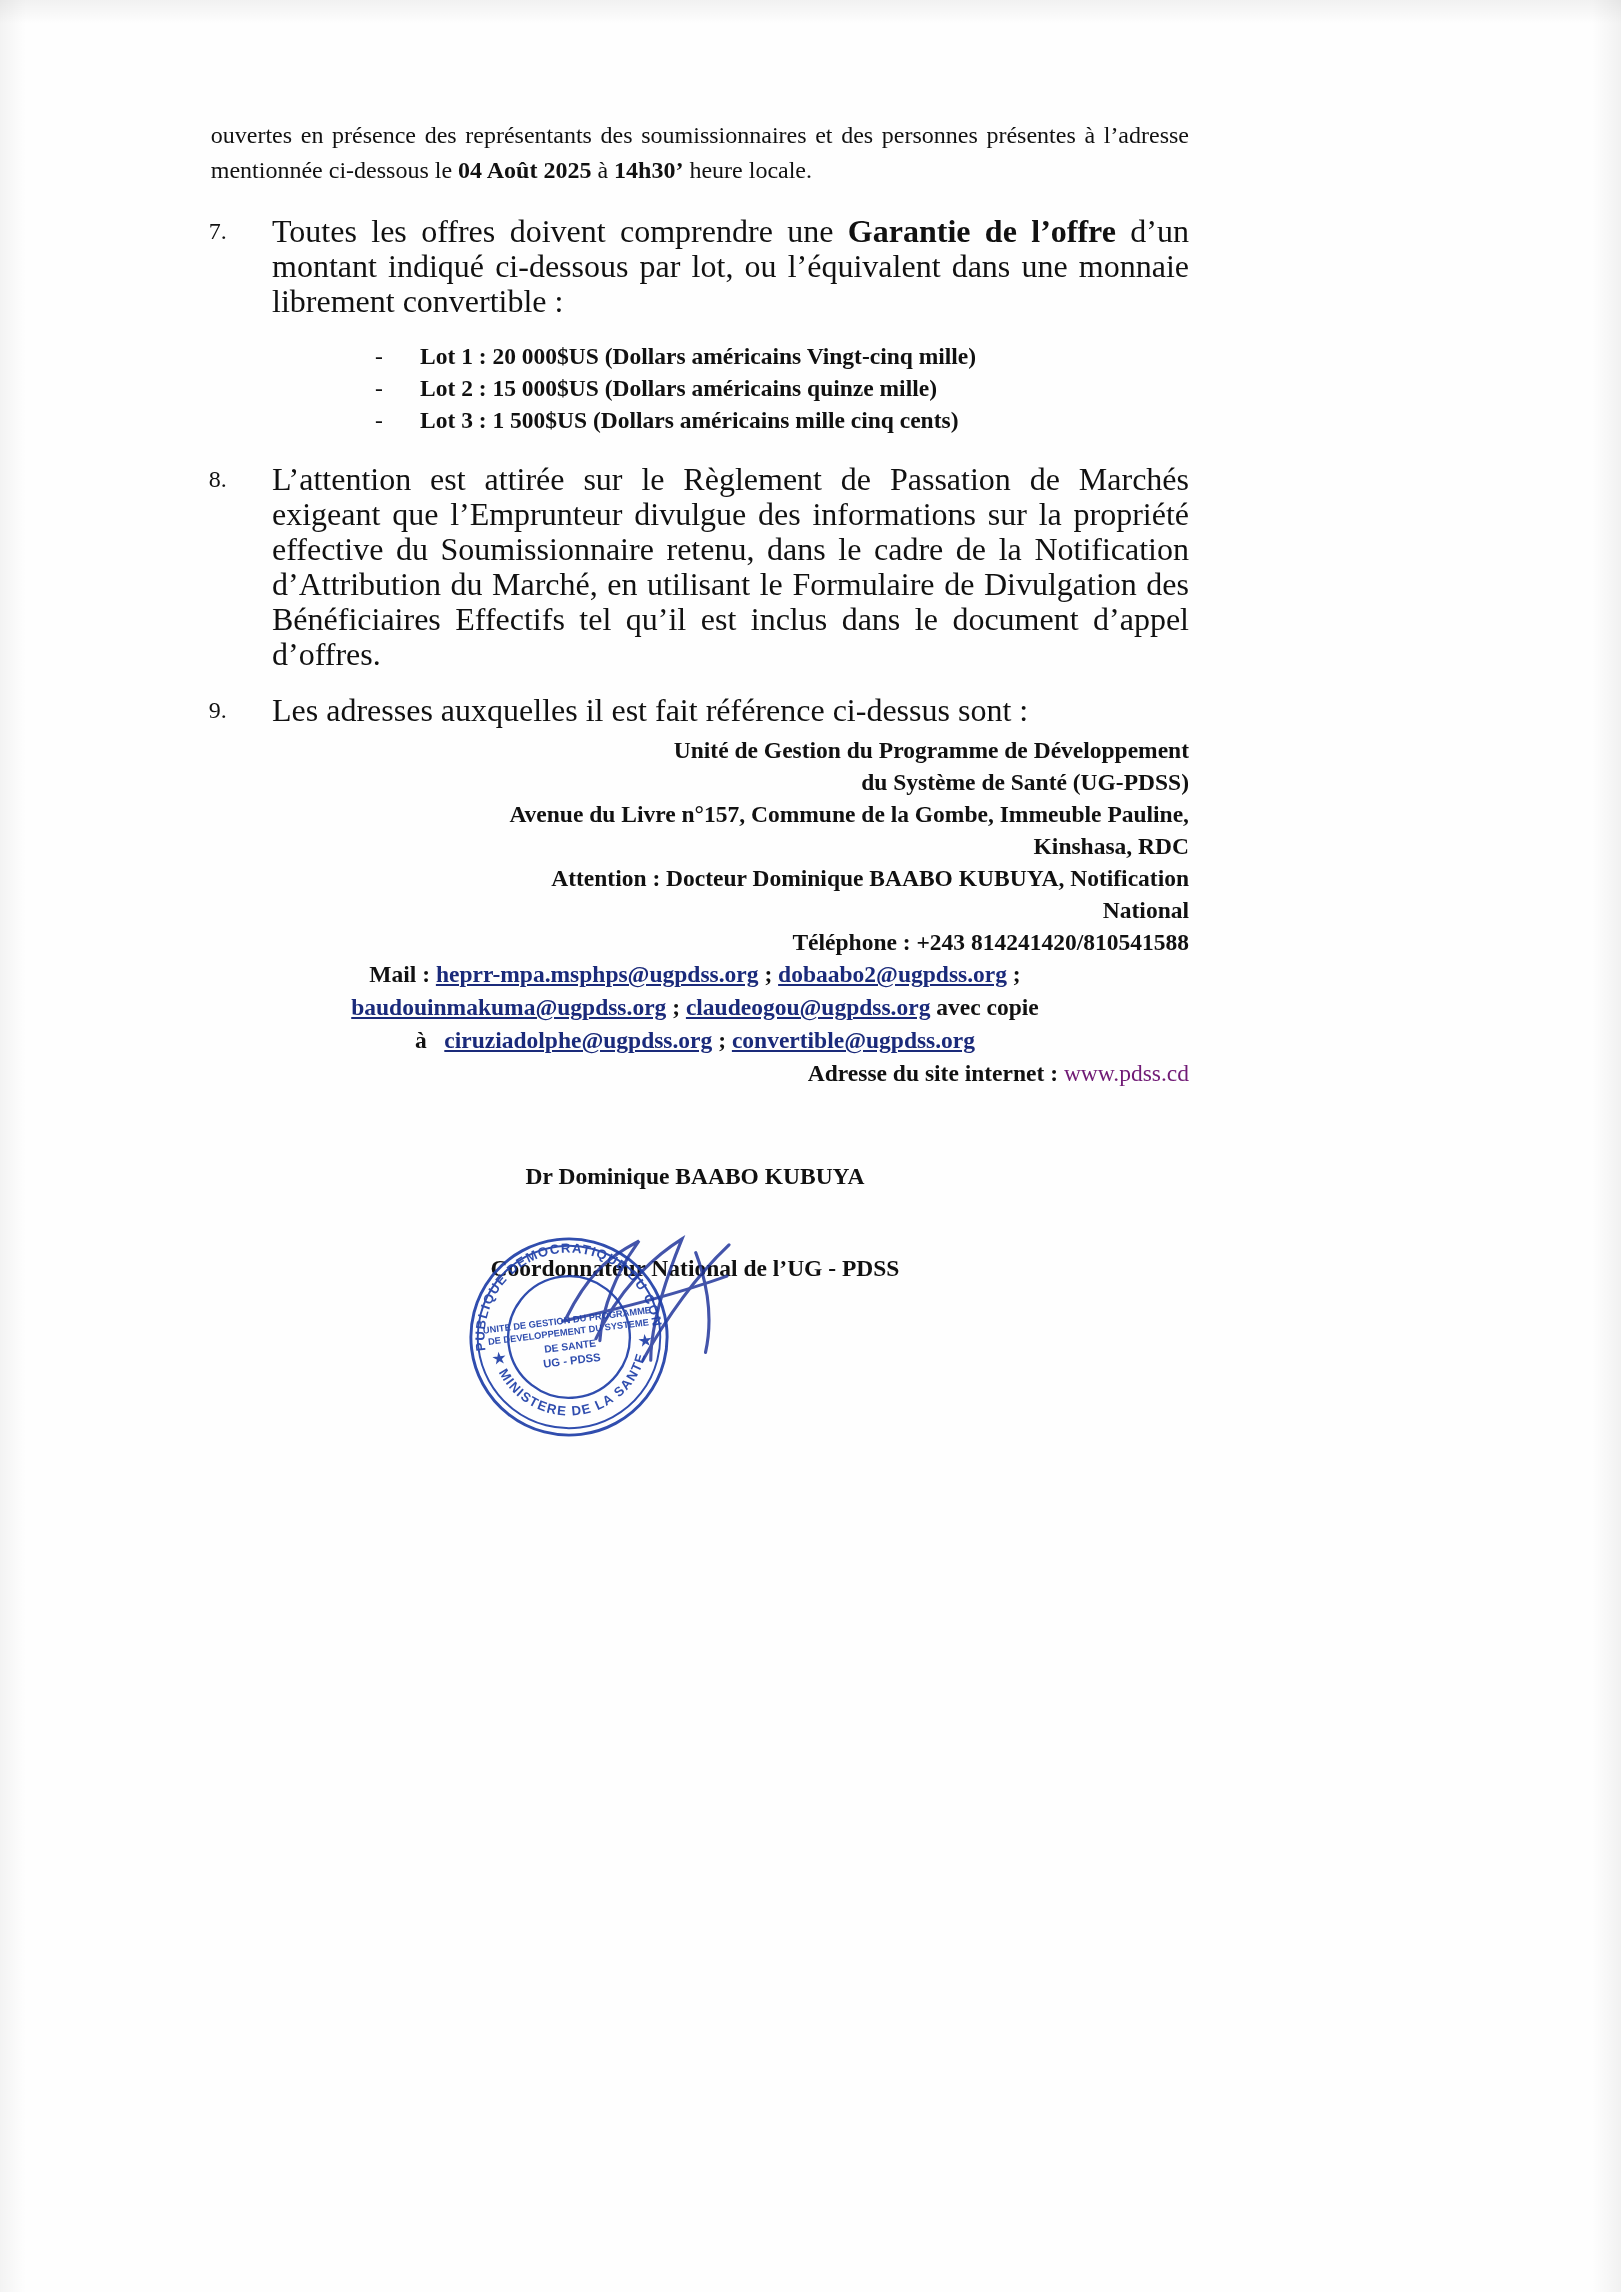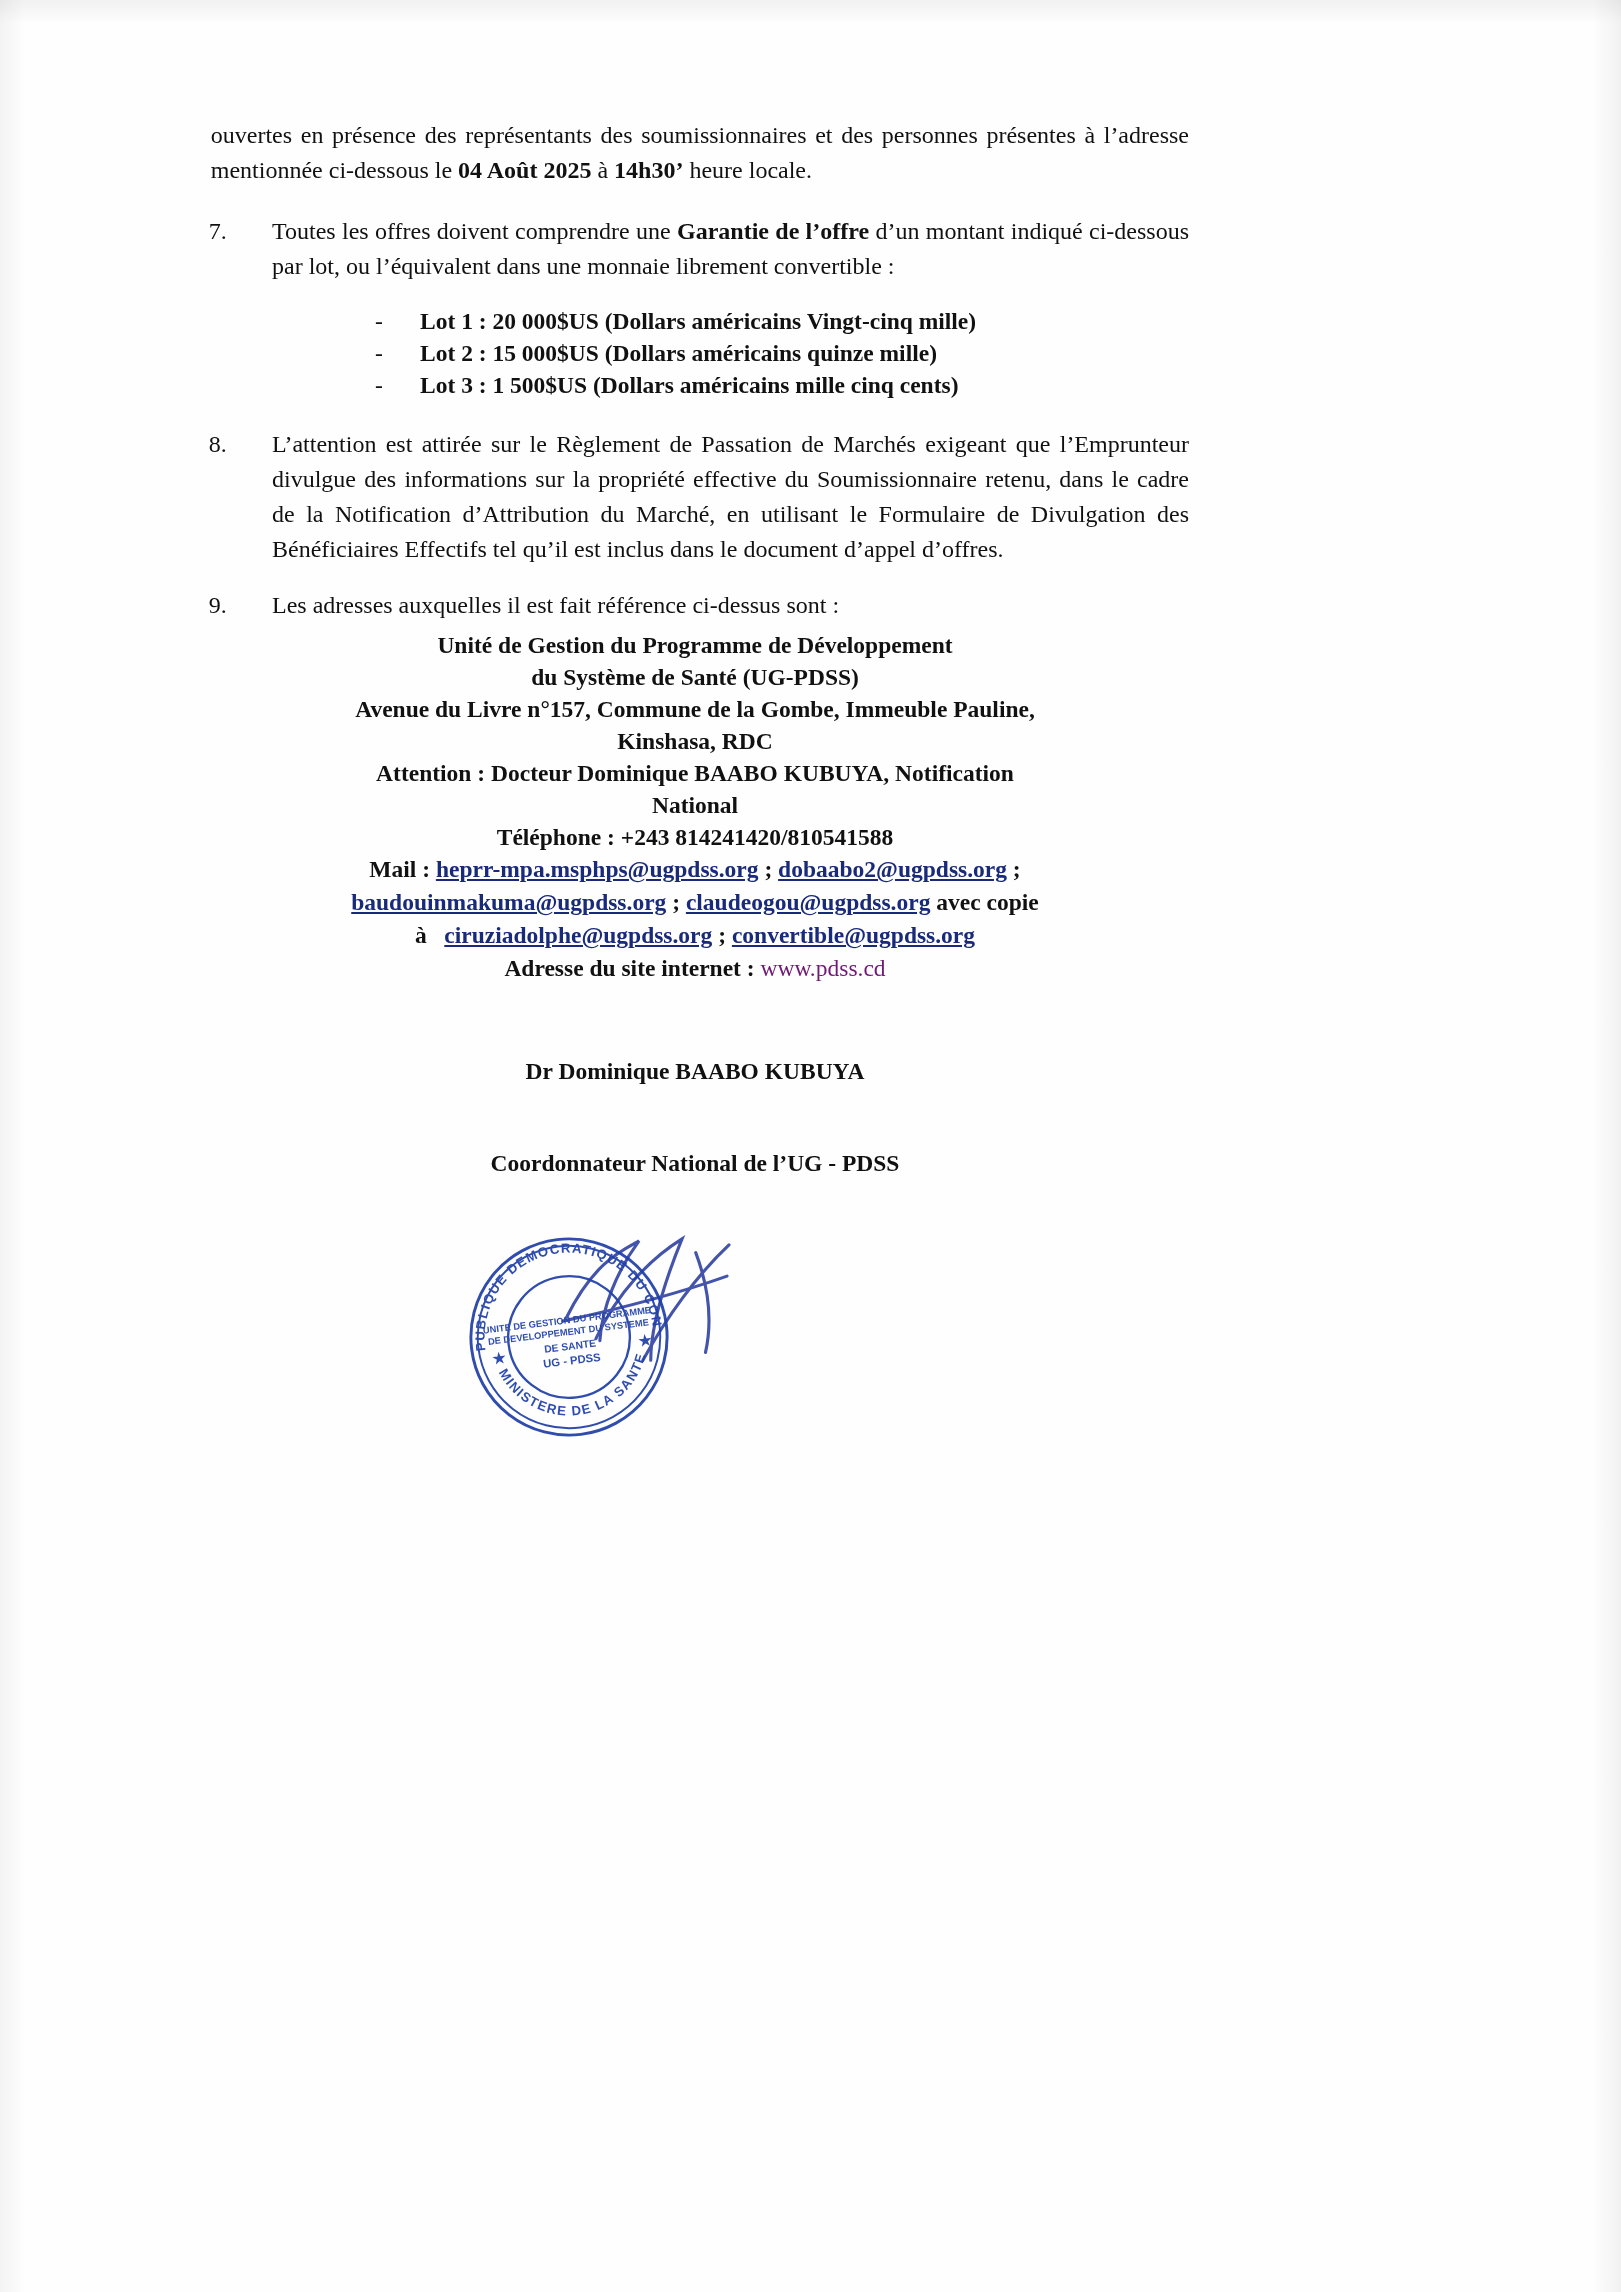--- a/index.html
+++ b/index.html
@@ -58,21 +58,21 @@
     width: 71px;
     flex: 0 0 71px;
     font-size: 24px;
     line-height: 35px;
     text-align: left;
     padding-left: 7.8px;
     box-sizing: border-box;
   }
   .body-text {
     flex: 1;
-    font-size: 24px;
+    font-size: 32px;
     line-height: 35px;
     text-align: justify;
     text-justify: inter-word;
   }
   .lead-para {
     font-size: 24px;
     line-height: 35px;
     text-align: justify;
     margin-left: 9.8px;
     margin-bottom: 25.5px;
@@ -99,21 +99,21 @@
   .lot-text { flex: 1; }
 
   .addr-block {
     margin-top: 5.9px;
     text-align: center;
     font-weight: bold;
     font-size: 23.5px;
     line-height: 32px;
     width: 988px;
   }
-  .addr-line { white-space: normal; }
+  .addr-line { white-space: normal; text-align: right; }
 
   a.mail, span.mail {
     color: #1a2a7a;
     text-decoration: underline;
     font-weight: bold;
   }
   span.weblink {
     color: #701a75;
     font-weight: normal;
   }

